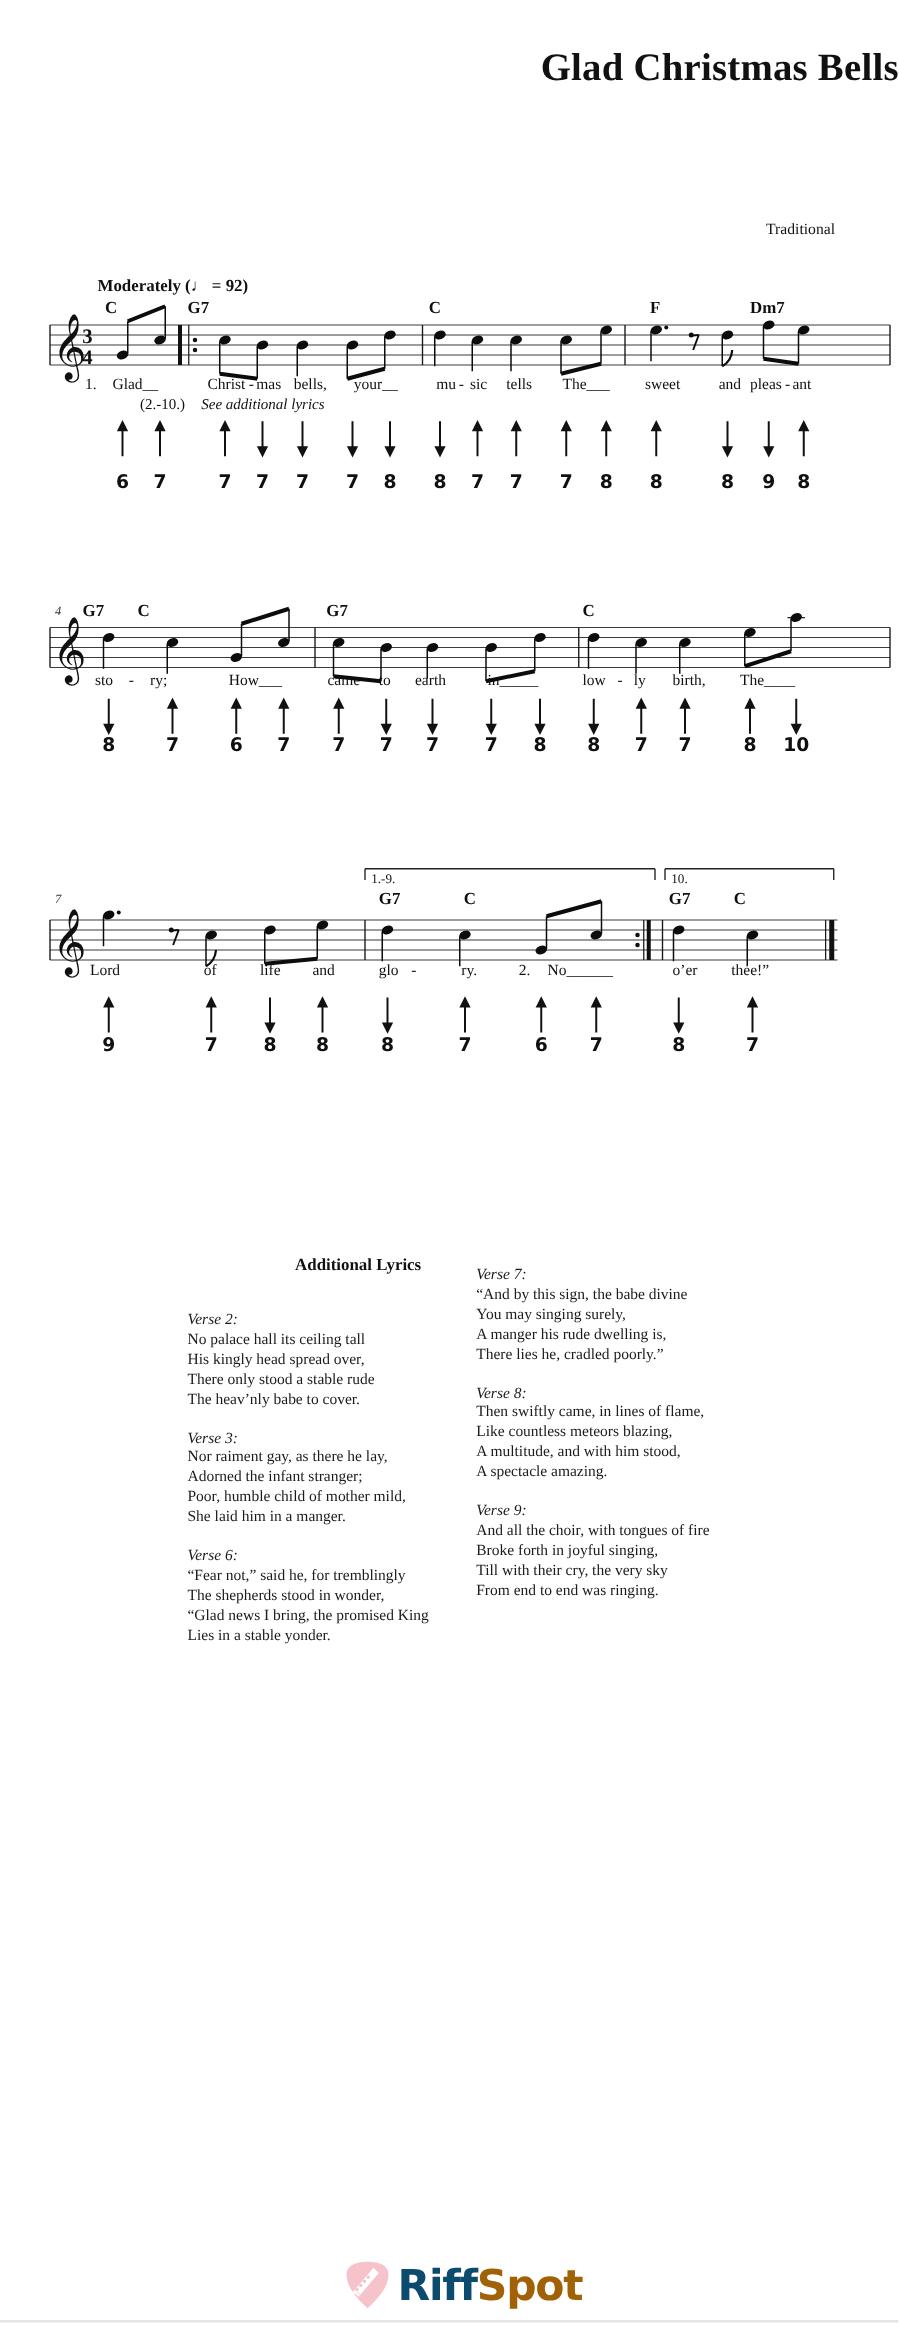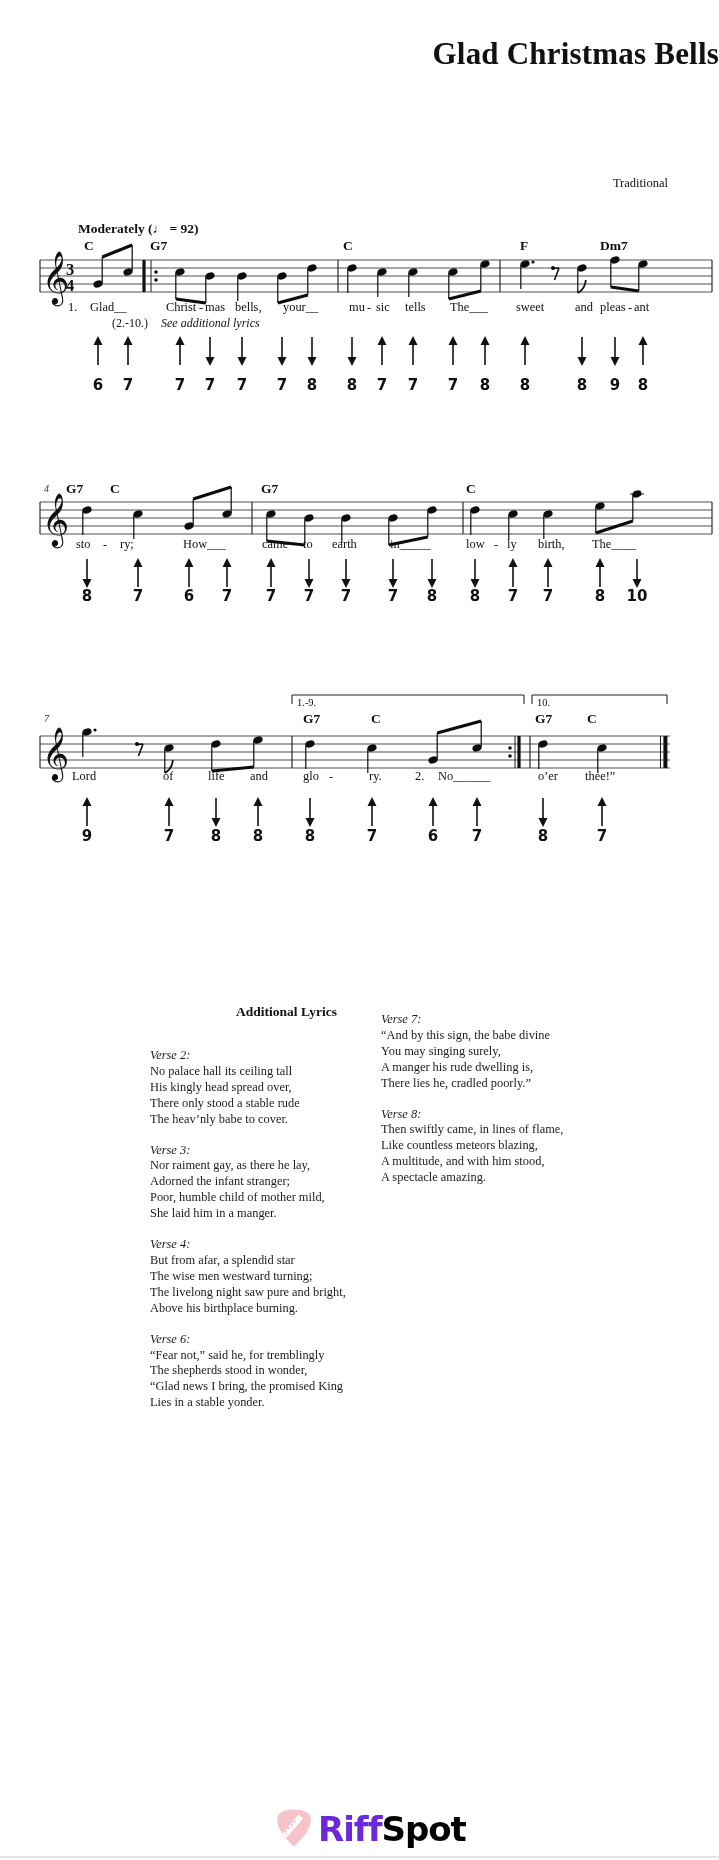--- a/index.html
+++ b/index.html
@@ -458,27 +458,20 @@
         <div>The heav’nly babe to cover.</div>
       </div>
       <div class="verse-block">
         <div class="verse-label">Verse 3:</div>
         <div>Nor raiment gay, as there he lay,</div>
         <div>Adorned the infant stranger;</div>
         <div>Poor, humble child of mother mild,</div>
         <div>She laid him in a manger.</div>
       </div>
       <div class="verse-block">
-        <div class="verse-label">Verse 4:</div>
-        <div>But from afar, a splendid star</div>
-        <div>The wise men westward turning;</div>
-        <div>The livelong night saw pure and bright,</div>
-        <div>Above his birthplace burning.</div>
-      </div>
-      <div class="verse-block">
         <div class="verse-label">Verse 6:</div>
         <div>“Fear not,” said he, for tremblingly</div>
         <div>The shepherds stood in wonder,</div>
         <div>“Glad news I bring, the promised King</div>
         <div>Lies in a stable yonder.</div>
       </div>
     </div>
   <div class="verse-col right" id="col-right">
       <div class="verse-block">
         <div class="verse-label">Verse 7:</div>
@@ -487,30 +480,37 @@
         <div>A manger his rude dwelling is,</div>
         <div>There lies he, cradled poorly.”</div>
       </div>
       <div class="verse-block">
         <div class="verse-label">Verse 8:</div>
         <div>Then swiftly came, in lines of flame,</div>
         <div>Like countless meteors blazing,</div>
         <div>A multitude, and with him stood,</div>
         <div>A spectacle amazing.</div>
       </div>
+      <div class="verse-block">
+        <div class="verse-label">Verse 9:</div>
+        <div>And all the choir, with tongues of fire</div>
+        <div>Broke forth in joyful singing,</div>
+        <div>Till with their cry, the very sky</div>
+        <div>From end to end was ringing.</div>
+      </div>
     </div>
 
   <div id="footer-logo">
     <svg width="36" height="40" viewBox="0 0 60 66">
       <path d="M30,64 C15,50 2,35 2,19 C2,7 14,2 30,2 C46,2 58,7 58,19 C58,35 45,50 30,64 Z" fill="#f6c3cb"></path>
       <polygon points="10,43 17,50 45,17 38,10" fill="#ffffff"></polygon>
       <circle cx="16" cy="39" r="2.2" fill="#f6c3cb"></circle>
       <circle cx="21" cy="33.5" r="2.2" fill="#f6c3cb"></circle>
       <circle cx="26" cy="28" r="2.2" fill="#f6c3cb"></circle>
       <circle cx="31" cy="22.5" r="2.2" fill="#f6c3cb"></circle>
       <line x1="13" y1="45" x2="19" y2="51" stroke="#f6c3cb" stroke-width="1.6"></line>
       <line x1="16" y1="42" x2="22" y2="48" stroke="#f6c3cb" stroke-width="1.2"></line>
     </svg>
-    <div id="brand-text"><span id="brand-riff" style="color: #6d28d9;">Riff</span><span id="brand-spot" style="color: #000000;">Spot</span></div>
+    <div id="brand-text"><span id="brand-riff" style="color: #0c4a6e;">Riff</span><span id="brand-spot" style="color: #a16207;">Spot</span></div>
   </div>
 
   <div id="bottom-rule"></div>
 </div>
 
 </body></html>

